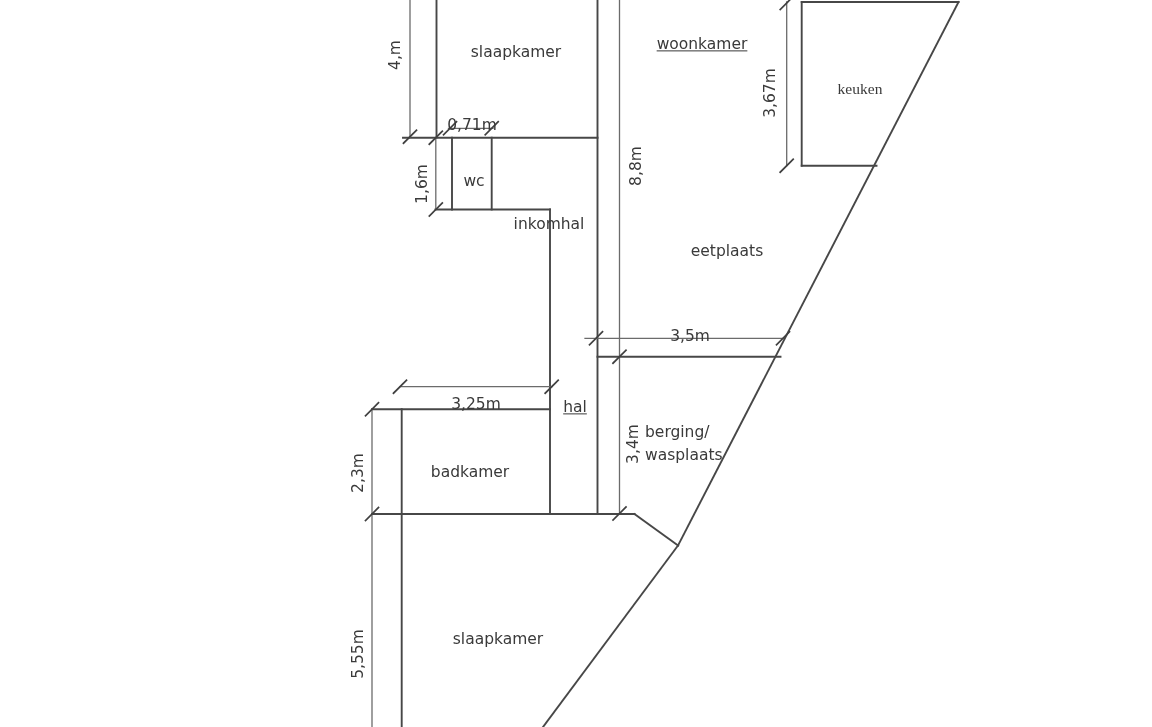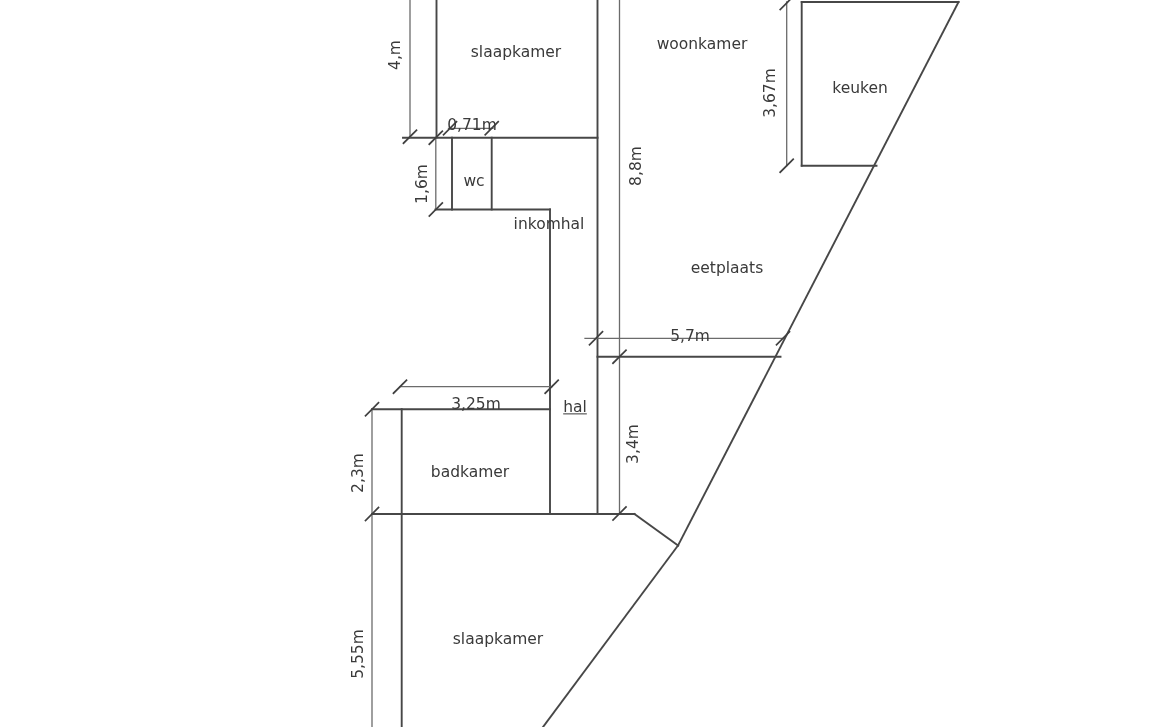--- a/index.html
+++ b/index.html
@@ -84,32 +84,34 @@
       <line x1="776.5" y1="344.8" x2="789.5" y2="331.8" stroke="#3f3f3f" stroke-width="1.7" stroke-linecap="square"></line>
       <line x1="613" y1="363.2" x2="626" y2="350.2" stroke="#3f3f3f" stroke-width="1.7" stroke-linecap="square"></line>
       <line x1="613" y1="520" x2="626" y2="507" stroke="#3f3f3f" stroke-width="1.7" stroke-linecap="square"></line>
       <line x1="393.5" y1="393.2" x2="406.5" y2="380.2" stroke="#3f3f3f" stroke-width="1.7" stroke-linecap="square"></line>
       <line x1="545.2" y1="393.2" x2="558.2" y2="380.2" stroke="#3f3f3f" stroke-width="1.7" stroke-linecap="square"></line>
       <line x1="365.5" y1="415.8" x2="378.5" y2="402.8" stroke="#3f3f3f" stroke-width="1.7" stroke-linecap="square"></line>
       <line x1="365.5" y1="520.5" x2="378.5" y2="507.5" stroke="#3f3f3f" stroke-width="1.7" stroke-linecap="square"></line>
     </svg>
   <div id="labels-layer" style="color: rgb(58, 58, 58);">
       <div class="label" style="left: 516px; top: 41px;">slaapkamer</div>
-      <div class="label" style="left: 702px; top: 33px;">woonkamer</div>
-      <div class="label" style="left: 860px; top: 77px;">keuken</div>
+      <div class="label" style="left: 702px; top: 33px; text-decoration: underline;">woonkamer</div>
+      <div class="label" style="left: 860px; top: 77px; font-family: Liberation Serif, serif;">keuken</div>
       <div class="label" style="left: 474px; top: 170px; text-align: right;">wc</div>
       <div class="label" style="left: 549px; top: 175px; margin-top: 38px;">inkomhal</div>
-      <div class="label" style="left: 727px; top: 240px; margin-top: 17px;">eetplaats</div>
+      <div class="label" style="left: 727px; top: 240px;">eetplaats</div>
       <div class="label" style="left: 575px; top: 396px; text-decoration: underline;">hal</div>
+      <div class="label left" style="left: 645px; top: 432px;">berging/
+wasplaats</div>
       <div class="label" style="left: 470px; top: 461px;">badkamer</div>
       <div class="label" style="left: 498px; top: 628px;">slaapkamer</div>
       <div class="label rot" style="left: 396px; top: 43px;">4,m</div>
       <div class="label" style="left: 472px; top: 114px;">0,71m</div>
       <div class="label rot" style="left: 423px; top: 172px;">1,6m</div>
       <div class="label rot" style="left: 637px; top: 154px;">8,8m</div>
       <div class="label rot" style="left: 771px; top: 81px;">3,67m</div>
-      <div class="label" style="left: 690px; top: 325px;">5,7m</div>
+      <div class="label" style="left: 690px; top: 325px;">3,5m</div>
       <div class="label" style="left: 476px; top: 373px; margin-top: 20px;">3,25m</div>
       <div class="label rot" style="left: 634px; top: 432px;">3,4m</div>
       <div class="label rot" style="left: 359px; top: 461px;">2,3m</div>
       <div class="label rot" style="left: 359px; top: 642px;">5,55m</div>
     </div>
 </div>
 
 </body></html>

